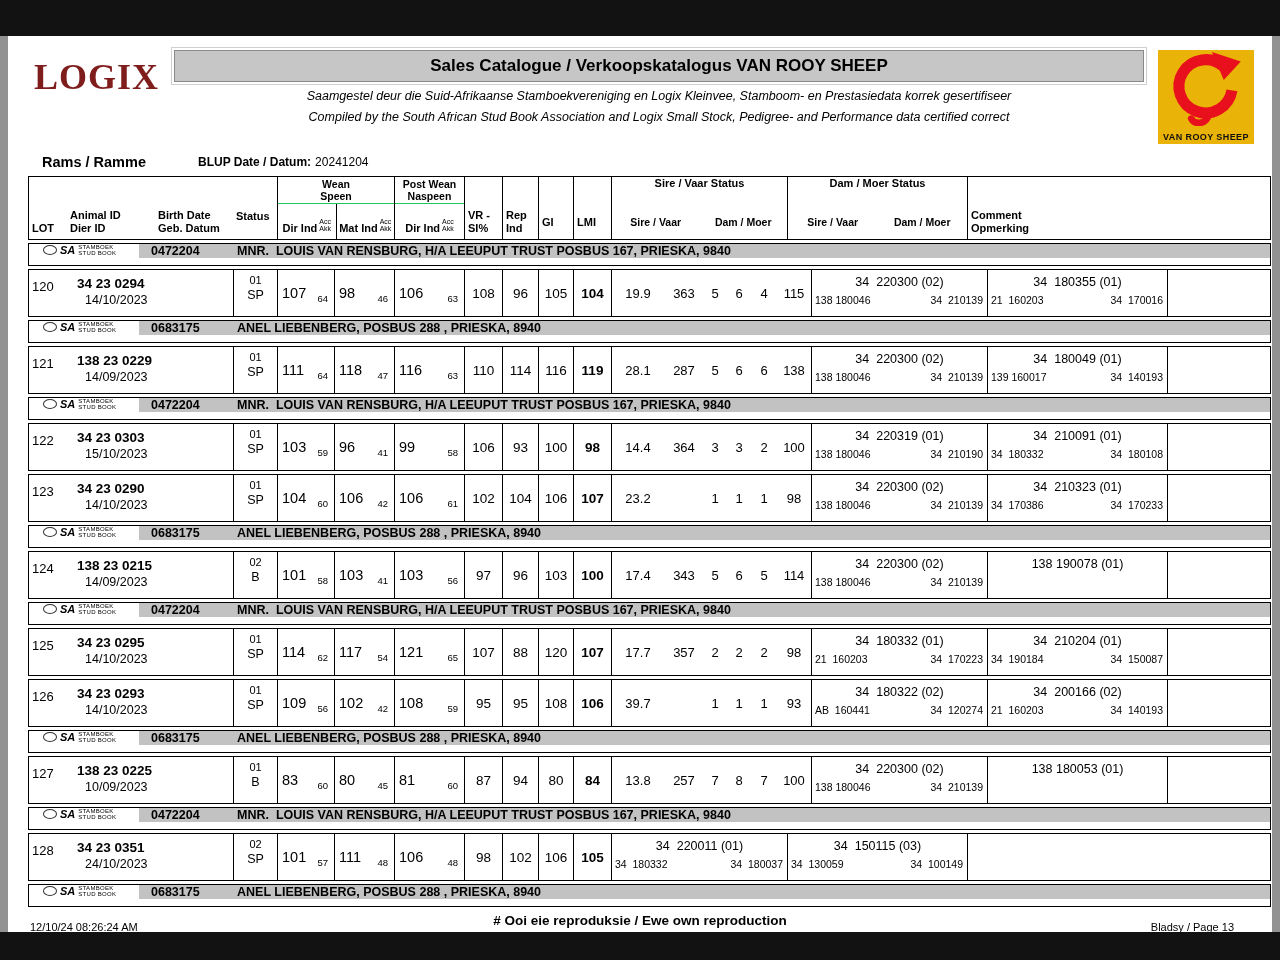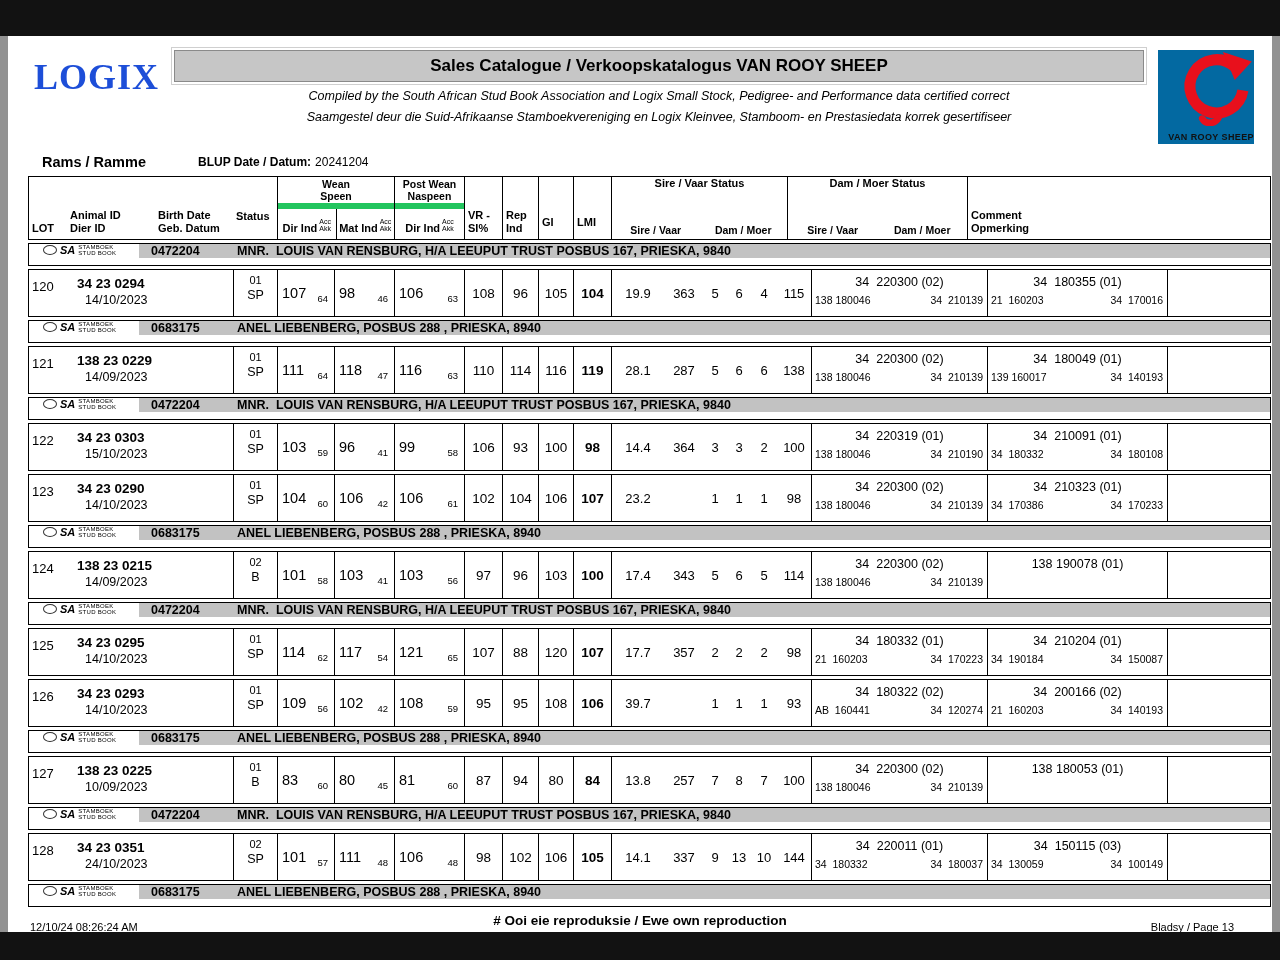--- a/index.html
+++ b/index.html
@@ -4,26 +4,26 @@
 <style>
   html,body{margin:0;padding:0;width:1280px;height:960px;overflow:hidden;background:#929292;
     font-family:"Liberation Sans",sans-serif;-webkit-font-smoothing:antialiased;}
   .top-bar{height:36px;background:#121212;}
   .bottom-bar{height:28px;background:#121212;}
   .page{height:896px;margin:0 8px;background:#ffffff;position:relative;overflow:hidden;}
 
   
   .header-flex{display:flex;padding:14px 18px 0 26px;height:108px;box-sizing:border-box;}
   .logix{width:140px;font-family:"Liberation Serif",serif;font-weight:bold;font-size:36px;
-    letter-spacing:1px;color:#1d4ed8;padding-top:6px;}
+    letter-spacing:1px;color:#7f1d1d;padding-top:6px;}
   .center-block{flex:1;margin-right:14px;}
   .title-bar{background:#c6c6c6;border:1px solid #8a8a8a;box-shadow:0 0 0 2px #ffffff,0 0 0 3px #cfcfcf;
     text-align:center;font-weight:bold;font-size:17px;padding:5px 0;color:#000;}
   .subtitle{text-align:center;font-style:italic;font-size:12.5px;margin-top:7px;color:#000;}
-  .vr-logo{width:96px;text-align:right;background:#0369a1;padding-top:2px;}
+  .vr-logo{width:96px;text-align:center;background:#eab308;padding-top:2px;}
   .vr-caption{font-size:9px;font-weight:bold;letter-spacing:0.4px;margin-top:2px;color:#111;}
 
   .rams-row{display:flex;align-items:center;margin:8px 0 4px 34px;height:20px;}
   .rams-title{font-weight:bold;font-size:14.5px;}
   .blup{margin-left:52px;font-size:12px;}
   .blup b{font-weight:bold;}
   .blup .blup-val{font-weight:normal;margin-left:4px;margin-top:36px;}
 
   
   .table-wrap{margin:2px 0 0 20px;width:1243px;}
@@ -37,31 +37,31 @@
   .thead > div, .arow > div, .hgroup, .hsub, .dl{box-sizing:border-box;flex:none;}
   .bl{border-left:1px solid #000;}
 
   
   .thead{display:flex;border:1px solid #000;height:62px;margin-bottom:3px;background:#fff;}
   .hcell{display:flex;flex-direction:column;justify-content:flex-end;padding:2px 2px 3px 3px;
     font-size:11px;font-weight:bold;line-height:1.25;}
   .pb14{padding-bottom:15px;}
   .pb8{padding-bottom:9px;}
   .hgroup{display:flex;flex-direction:column;}
-  .hgroup-title{height:26px;border-bottom:6px solid #22c55e;display:flex;flex-direction:column;
+  .hgroup-title{height:26px;border-bottom:1px solid #22c55e;display:flex;flex-direction:column;
     justify-content:center;align-items:center;font-size:10.5px;font-weight:bold;line-height:1.15;}
   .hgroup-cols{flex:1;display:flex;}
   .hsub{flex:1;display:flex;align-items:flex-end;justify-content:center;padding-bottom:5px;
     font-size:11px;font-weight:bold;}
   .acclbl{display:flex;flex-direction:column;font-size:7px;font-weight:normal;line-height:1.1;
     margin-left:2px;padding-bottom:1px;}
   .acclbl i{font-style:normal;}
   .dlhead{display:flex;align-items:flex-end;padding-bottom:5px;}
   .dlhead .dl{text-align:center;font-size:11px;font-weight:bold;}
-  .sgroup{justify-content:space-between;padding-bottom:3px;}
+  .sgroup{justify-content:flex-start;padding-bottom:3px;gap:24px;}
   .sg-title{text-align:center;font-size:11px;font-weight:bold;margin-bottom:3px;}
   .sg-subs{display:flex;}
   .sg-subs span{flex:1;text-align:center;font-size:10.5px;font-weight:bold;}
 
   
   .arow{display:flex;height:46px;border:1px solid #000;margin-bottom:3px;background:#fff;overflow:hidden;}
   .cell{overflow:hidden;}
   .lot-cell{padding:9px 0 0 3px;font-size:13px;}
   .ab-cell{padding-top:6px;}
   .animal-id{font-weight:bold;font-size:13.5px;padding-left:10px;white-space:pre;}
@@ -103,22 +103,22 @@
 <body>
 
 <div class="top-bar"></div>
 
 <div class="page">
 
   <div class="header-flex">
     <div class="logix">LOGIX</div>
     <div class="center-block">
       <div class="title-bar">Sales Catalogue / Verkoopskatalogus VAN ROOY SHEEP</div>
+      <div class="subtitle">Saamgestel deur die Suid-Afrikaanse Stamboekvereniging en Logix Kleinvee, Stamboom- en Prestasiedata korrek gesertifiseer</div>
       <div class="subtitle">Compiled by the South African Stud Book Association and Logix Small Stock, Pedigree- and Performance data certified correct</div>
-      <div class="subtitle">Saamgestel deur die Suid-Afrikaanse Stamboekvereniging en Logix Kleinvee, Stamboom- en Prestasiedata korrek gesertifiseer</div>
     </div>
     <div class="vr-logo">
       <svg width="74" height="74" viewBox="0 0 100 100">
         <path d="M74 20 A36 36 0 1 0 85 52" fill="none" stroke="#e8101c" stroke-width="15"></path>
         <polygon points="58,0 97,13 74,38" fill="#e8101c"></polygon>
         <path d="M52 89 c-5 9 -18 9 -22 1" fill="none" stroke="#e8101c" stroke-width="9" stroke-linecap="round"></path>
       </svg>
       <div class="vr-caption">VAN ROOY SHEEP</div>
     </div>
   </div>
@@ -692,28 +692,20 @@
             <span class="ind-acc">48</span>
           </div>
           <div class="cell ind bl c-pdir">
             <span class="ind-val">106</span>
             <span class="ind-acc">48</span>
           </div>
           <div class="cell num bl c-vr">98</div>
           <div class="cell num bl c-rep">102</div>
           <div class="cell num bl c-gi">106</div>
           <div class="cell num bold bl c-lmi">105</div>
-          <div class="cell bl c-damlam damlam-cell">
-            <span class="dl c-first">14.1</span>
-            <span class="dl c-ilp">337</span>
-            <span class="dl c-tl">9</span>
-            <span class="dl c-lb">13</span>
-            <span class="dl c-lw">10</span>
-            <span class="dl c-epi">144</span>
-          </div>
           <div class="cell bl scell c-ss">
             <div class="smain">34  220011 (01)</div>
             <div class="ssub"><span>34  180332</span><span>34  180037</span></div>
           </div>
           <div class="cell bl scell c-ds">
             <div class="smain">34  150115 (03)</div>
             <div class="ssub"><span>34  130059</span><span>34  100149</span></div>
           </div>
           <div class="cell bl c-comment"></div>
         </div>

